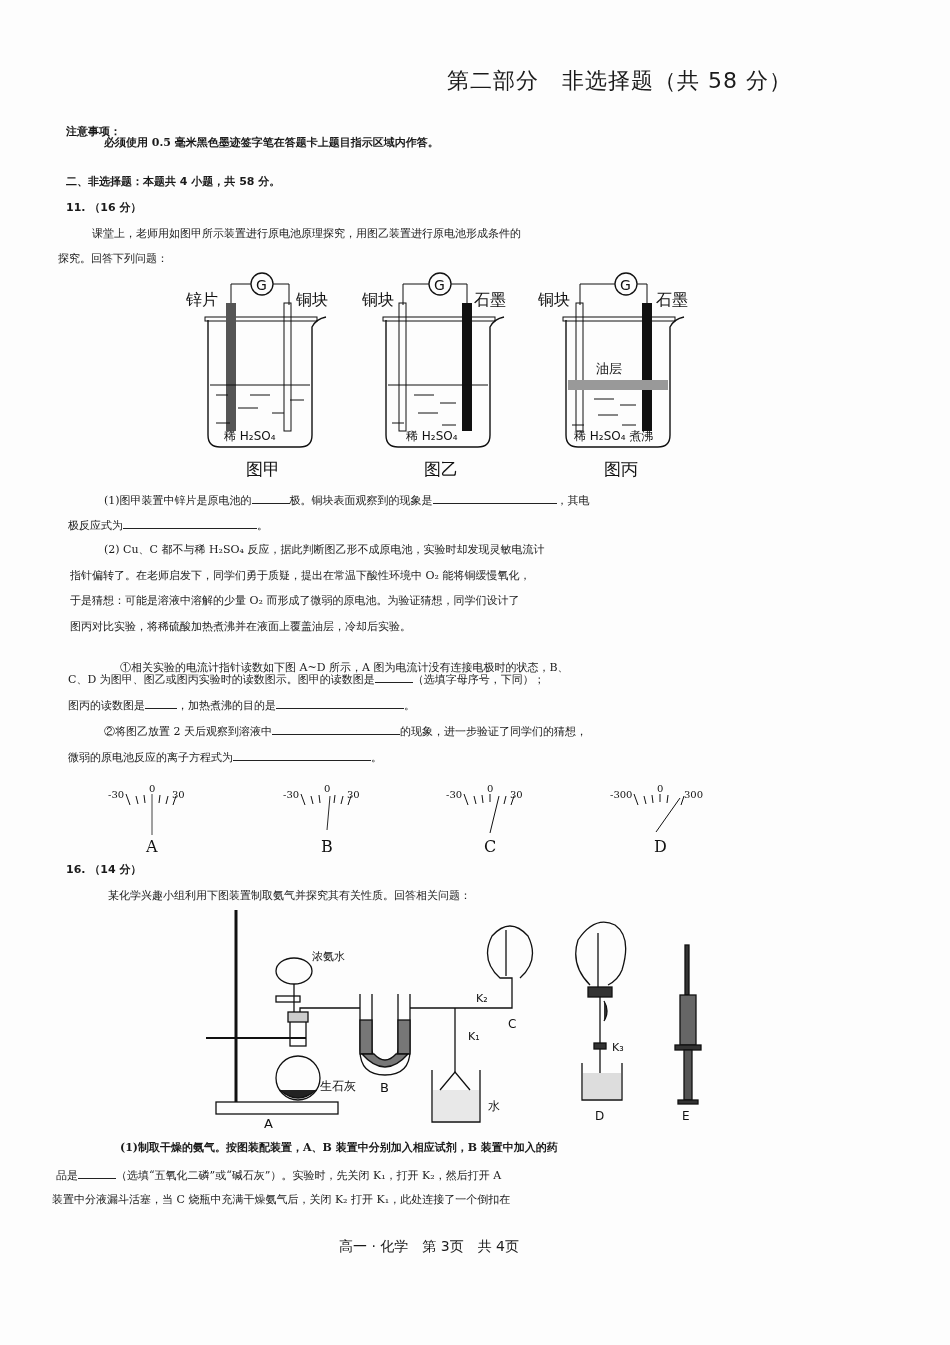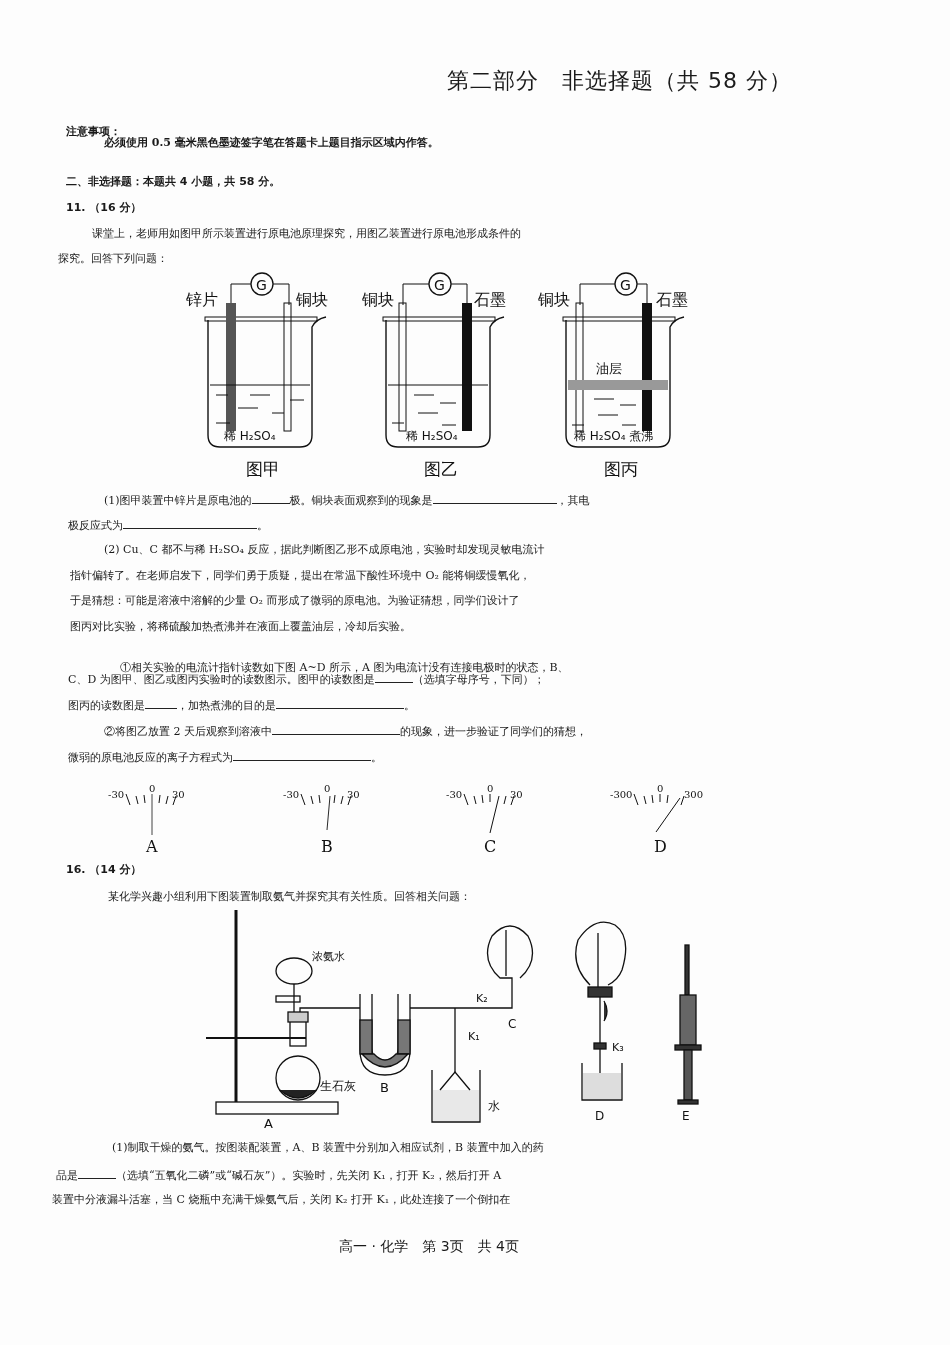--- a/index.html
+++ b/index.html
@@ -190,21 +190,21 @@
         <line x1="20" y1="20" x2="-4" y2="54" stroke-width="1"></line>
         <text x="-6" y="74" font-size="16" stroke="none">D</text>
       </g>
     </g>
   </svg>
 
   <div class="line bold" style="top:860px;left:66px;">
     <span>16.</span>
     <span>（14 分）</span>
   </div>
-  <div class="line" style="top:886px;left:108px;font-family:Liberation Serif, serif;">某化学兴趣小组利用下图装置制取氨气并探究其有关性质。回答相关问题：</div>
+  <div class="line" style="top:886px;left:108px;">某化学兴趣小组利用下图装置制取氨气并探究其有关性质。回答相关问题：</div>
 
   <svg class="fig" style="left:200px;top:910px;" width="520" height="220">
     <g fill="none" stroke="#111" stroke-width="1.3" font-family="DejaVu Sans, sans-serif">
 
       <rect x="16" y="192" width="122" height="12"></rect>
       <line x1="36" y1="0" x2="36" y2="192" stroke-width="3"></line>
       <line x1="6" y1="128" x2="106" y2="128" stroke-width="2"></line>
       <circle cx="98" cy="168" r="22"></circle>
       <rect x="90" y="110" width="16" height="26"></rect>
       <rect x="88" y="102" width="20" height="10" fill="#ccc"></rect>
@@ -257,20 +257,20 @@
 
       <rect x="125" y="30" width="4" height="50" fill="#333"></rect>
       <rect x="120" y="80" width="16" height="50" fill="#666"></rect>
       <rect x="115" y="130" width="26" height="5" fill="#333"></rect>
       <rect x="124" y="135" width="8" height="50" fill="#555"></rect>
       <rect x="118" y="185" width="20" height="4" fill="#333"></rect>
       <text x="122" y="205" font-size="12" fill="#111" stroke="none">E</text>
     </g>
   </svg>
 
-  <div class="line" style="top:1138px;left:112px;">(1)制取干燥的氨气。按图装配装置，A、B 装置中分别加入相应试剂，B 装置中加入的药</div>
+  <div class="line" style="top:1138px;left:120px;font-weight:bold;">(1)制取干燥的氨气。按图装配装置，A、B 装置中分别加入相应试剂，B 装置中加入的药</div>
   <div class="line" style="top:1164px;left:56px;">
     <span>品是</span><span class="blank" style="width:38px"></span><span>（选填“五氧化二磷”或“碱石灰”）。实验时，先关闭 K₁，打开 K₂，然后打开 A</span>
   </div>
   <div class="line" style="top:1190px;left:52px;">装置中分液漏斗活塞，当 C 烧瓶中充满干燥氨气后，关闭 K₂ 打开 K₁，此处连接了一个倒扣在</div>
 
   <div class="footer">高一 · 化学　第 3页　共 4页</div>
 </div>
 
 </body></html>

